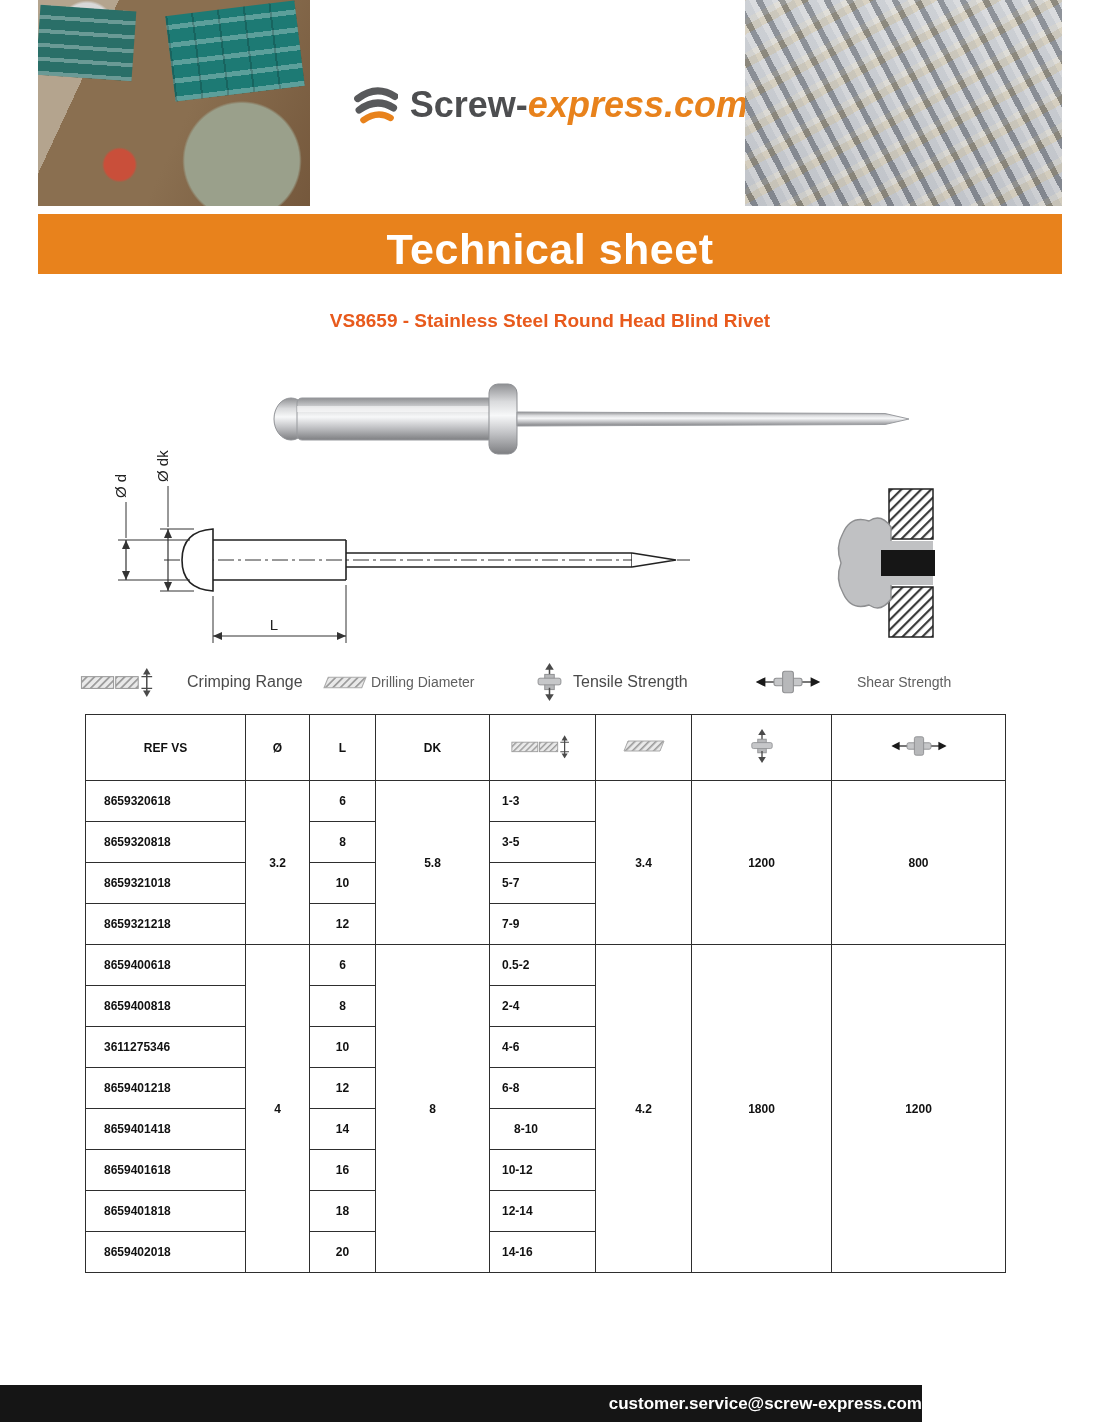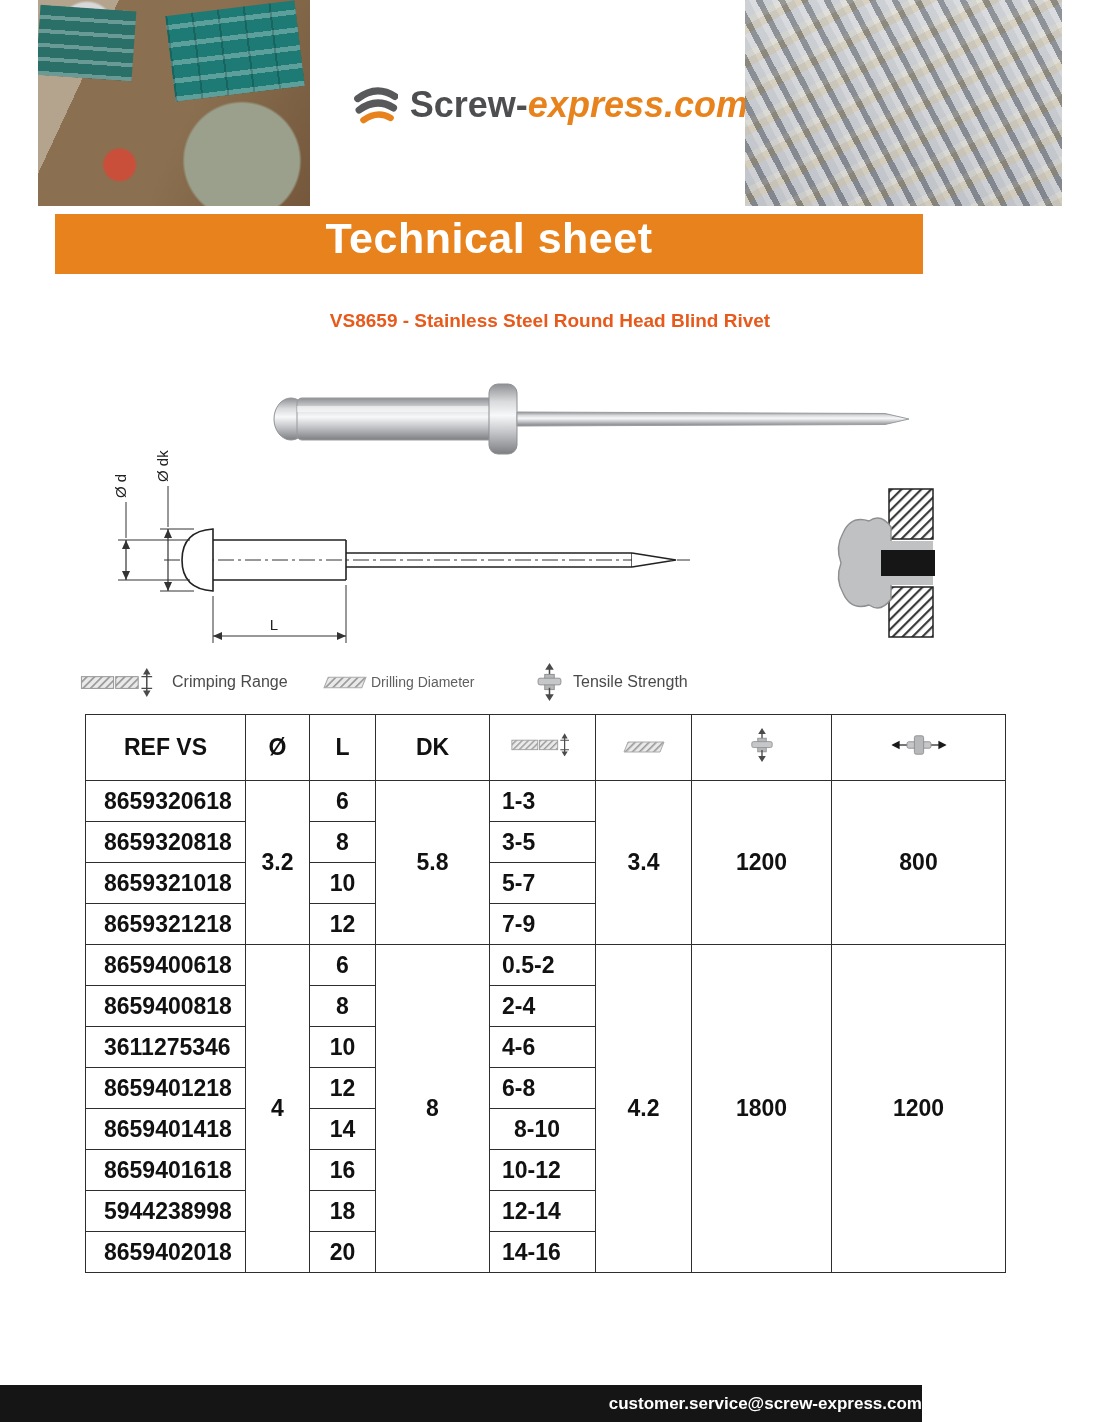--- a/index.html
+++ b/index.html
@@ -31,45 +31,45 @@
       repeating-linear-gradient(62deg, rgba(255,255,255,.55) 0 6px, rgba(118,123,131,.55) 6px 12px, rgba(226,229,233,.6) 12px 20px),
       repeating-linear-gradient(-28deg, rgba(167,138,71,.55) 0 8px, rgba(220,200,150,.35) 8px 14px, transparent 14px 30px),
       linear-gradient(180deg, #aeb2b8, #8e929a);
   }
   .logo { position:absolute; left:352px; top:70px; width:396px; height:70px; display:flex; align-items:center; gap:12px; justify-content:center; }
   .logo-text { font-size:36px; white-space:nowrap; }
   .brand-dark { color:#4d4e50; font-weight:bold; }
   .brand-orange { color:#e8821c; font-weight:bold; font-style:italic; }
 
   
-  .banner { position:absolute; left:38px; top:214px; width:868px; height:60px; background:#e8821c;
-    display:flex; align-items:flex-start; justify-content:center;margin-left:17px; }
+  .banner { position:absolute; left:38px; top:214px; width:1024px; height:60px; background:#e8821c;
+    display:flex; align-items:flex-end; justify-content:center; }
   .banner span { color:#fff; font-size:43px; font-weight:bold; letter-spacing:.5px; }
 
   .product-title { position:absolute; left:0; top:310px; width:100%; text-align:center;
     color:#e85a1c; font-size:19px; font-weight:bold; }
 
   
   .rivet-photo { position:absolute; left:253px; top:366px; }
   .tech-drawing { position:absolute; left:72px; top:428px; }
   .cross-section { position:absolute; left:833px; top:487px; }
 
   
   .legend { position:absolute; left:0; top:660px; width:1100px; height:44px; }
   .legend-item { position:absolute; top:0; height:44px; display:flex; align-items:center; }
   .legend-item .lbl { color:#4a4a4a; font-size:16px; }
   .legend-item.small .lbl { font-size:14px; color:#5f5f5f; }
-  .li-crimp { left:80px; gap:12px; }
+  .li-crimp { left:80px; gap:27px; }
   .li-drill { left:323px; gap:4px; }
   .li-tensile { left:536px; gap:10px;justify-content:flex-end; }
   .li-shear { left:755px; gap:36px; }
 
   
   .spec-table { position:absolute; left:85px; top:714px; width:920px; border-collapse:collapse;
-    table-layout:fixed; color:#111; font-size:23px; font-weight:bold;border-radius:8px; }
+    table-layout:fixed; color:#111; font-size:12px; font-weight:bold;border-radius:8px; }
   .spec-table th, .spec-table td { border:1px solid #2e2e2e; text-align:center; vertical-align:middle; padding:0; }
   .spec-table thead th { height:66px; }
   .spec-table tbody td { height:41px; }
   td.ref-cell { text-align:left; padding-left:18px; }
   td.crimp-range-cell { text-align:left; padding-left:12px; }
 
   
   .footer { position:absolute; left:0; top:1385px; width:922px; height:37px; background:#151515;
     display:flex; align-items:center; justify-content:flex-end; }
   .footer span { color:#fff; font-size:17px; font-weight:bold; }
@@ -203,20 +203,26 @@
           <use href="#icon-drill"></use>
         </svg>
       <span class="lbl">Drilling Diameter</span>
     </div>
     <div class="legend-item li-tensile">
       <svg width="27" height="38" viewBox="0 0 28 40">
           <use href="#icon-tensile"></use>
         </svg>
       <span class="lbl">Tensile Strength</span>
     </div>
+    <div class="legend-item li-shear small">
+      <svg width="66" height="28" viewBox="0 0 60 26">
+          <use href="#icon-shear"></use>
+        </svg>
+      <span class="lbl">Shear Strength</span>
+    </div>
   </div>
 
   <table class="spec-table">
     <colgroup>
       <col style="width:160px">
         <col style="width:64px">
         <col style="width:66px">
         <col style="width:114px">
       <col style="width:106px">
         <col style="width:96px">
@@ -308,21 +314,21 @@
         <td class="ref-cell">8659401418</td>
         <td>14</td>
         <td class="crimp-range-cell" style="padding-left:24px">8-10</td>
       </tr>
       <tr>
         <td class="ref-cell">8659401618</td>
         <td>16</td>
         <td class="crimp-range-cell">10-12</td>
       </tr>
       <tr>
-        <td class="ref-cell">5944238998</td>
+        <td class="ref-cell">8659401818</td>
         <td>18</td>
         <td class="crimp-range-cell">12-14</td>
       </tr>
       <tr>
         <td class="ref-cell">8659402018</td>
         <td>20</td>
         <td class="crimp-range-cell">14-16</td>
       </tr>
     </tbody>
   </table>

